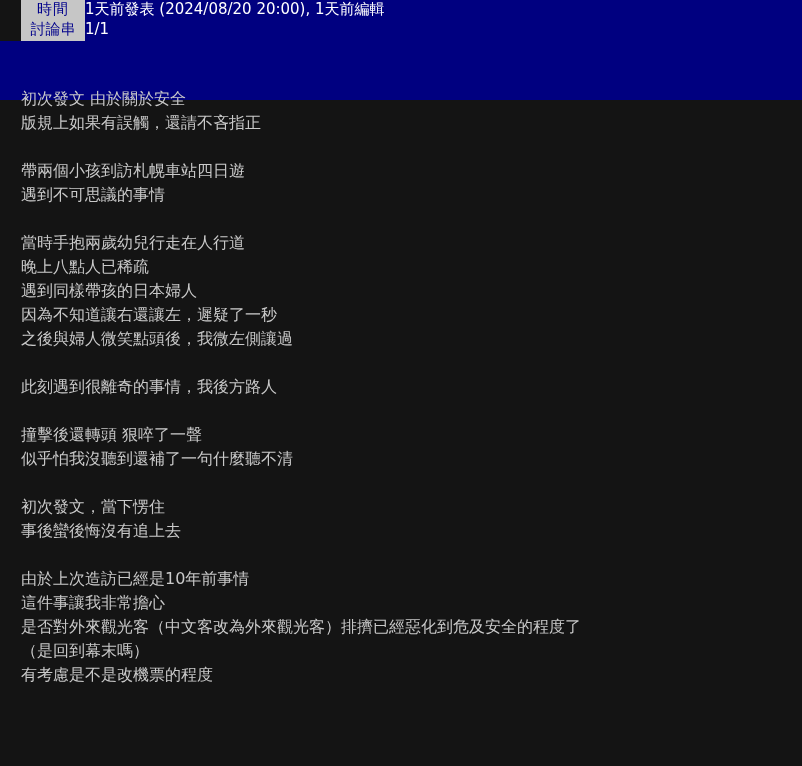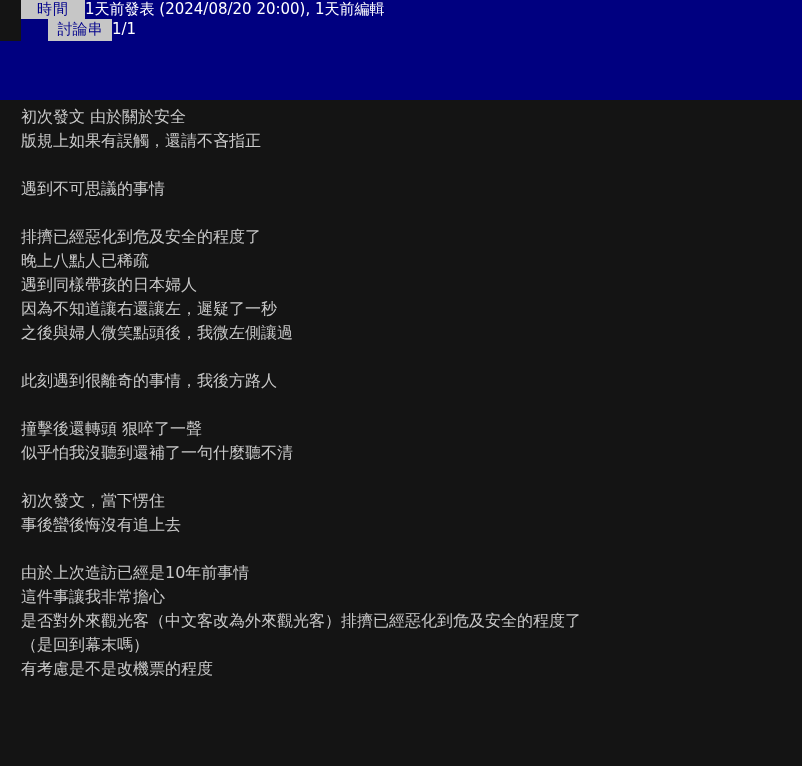--- a/index.html
+++ b/index.html
@@ -42,39 +42,39 @@
     background: #c6c6c6;
     color: #00008b;
     font-size: 15px;
     line-height: 19px;
     text-align: center;
     letter-spacing: 1px;
     white-space: nowrap;
     overflow: hidden;
   }
   .meta-row.r4 .meta-label { line-height: 21px; }
-  .meta-label.wide { letter-spacing: 0px; margin-left: 27px; }
+  .meta-label.wide { letter-spacing: 0px; }
 
   .meta-value {
     flex: 1 1 auto;
     color: #ffffff;
     font-size: 15px;
     line-height: 19px;
     white-space: nowrap;
     overflow: hidden;
   }
   .meta-row.r4 .meta-value { line-height: 21px; }
   .red { color: #ff4d5a; }
   .gap { display: inline-block; width: 9px; }
 
   
   #post-body {
     position: absolute;
     left: 0;
-    top: 79px;
+    top: 61px;
     width: 802px;
     padding: 26px 0 0 21px;
     box-sizing: border-box;
     color: #c9c9c9;
     font-size: 16px;
     line-height: 24px;
     white-space: nowrap;
   }
   .pline {
     height: 24px;
@@ -100,23 +100,24 @@
     <div class="meta-label wide">討論串</div>
     <div class="meta-value">1/1</div>
   </div>
 
 </div>
 
 <div id="post-body">
     <div class="pline">初次發文 由於關於安全</div>
     <div class="pline">版規上如果有誤觸，還請不吝指正</div>
     <div class="pblank"></div>
+    <div class="pline">帶兩個小孩到訪札幌車站四日遊</div>
     <div class="pline">遇到不可思議的事情</div>
     <div class="pblank"></div>
-    <div class="pline">排擠已經惡化到危及安全的程度了</div>
+    <div class="pline">當時手抱兩歲幼兒行走在人行道</div>
     <div class="pline">晚上八點人已稀疏</div>
     <div class="pline">遇到同樣帶孩的日本婦人</div>
     <div class="pline">因為不知道讓右還讓左，遲疑了一秒</div>
     <div class="pline">之後與婦人微笑點頭後，我微左側讓過</div>
     <div class="pblank"></div>
     <div class="pline">此刻遇到很離奇的事情，我後方路人</div>
     <div class="pblank"></div>
     <div class="pline">撞擊後還轉頭 狠啐了一聲</div>
     <div class="pline">似乎怕我沒聽到還補了一句什麼聽不清</div>
     <div class="pblank"></div>

